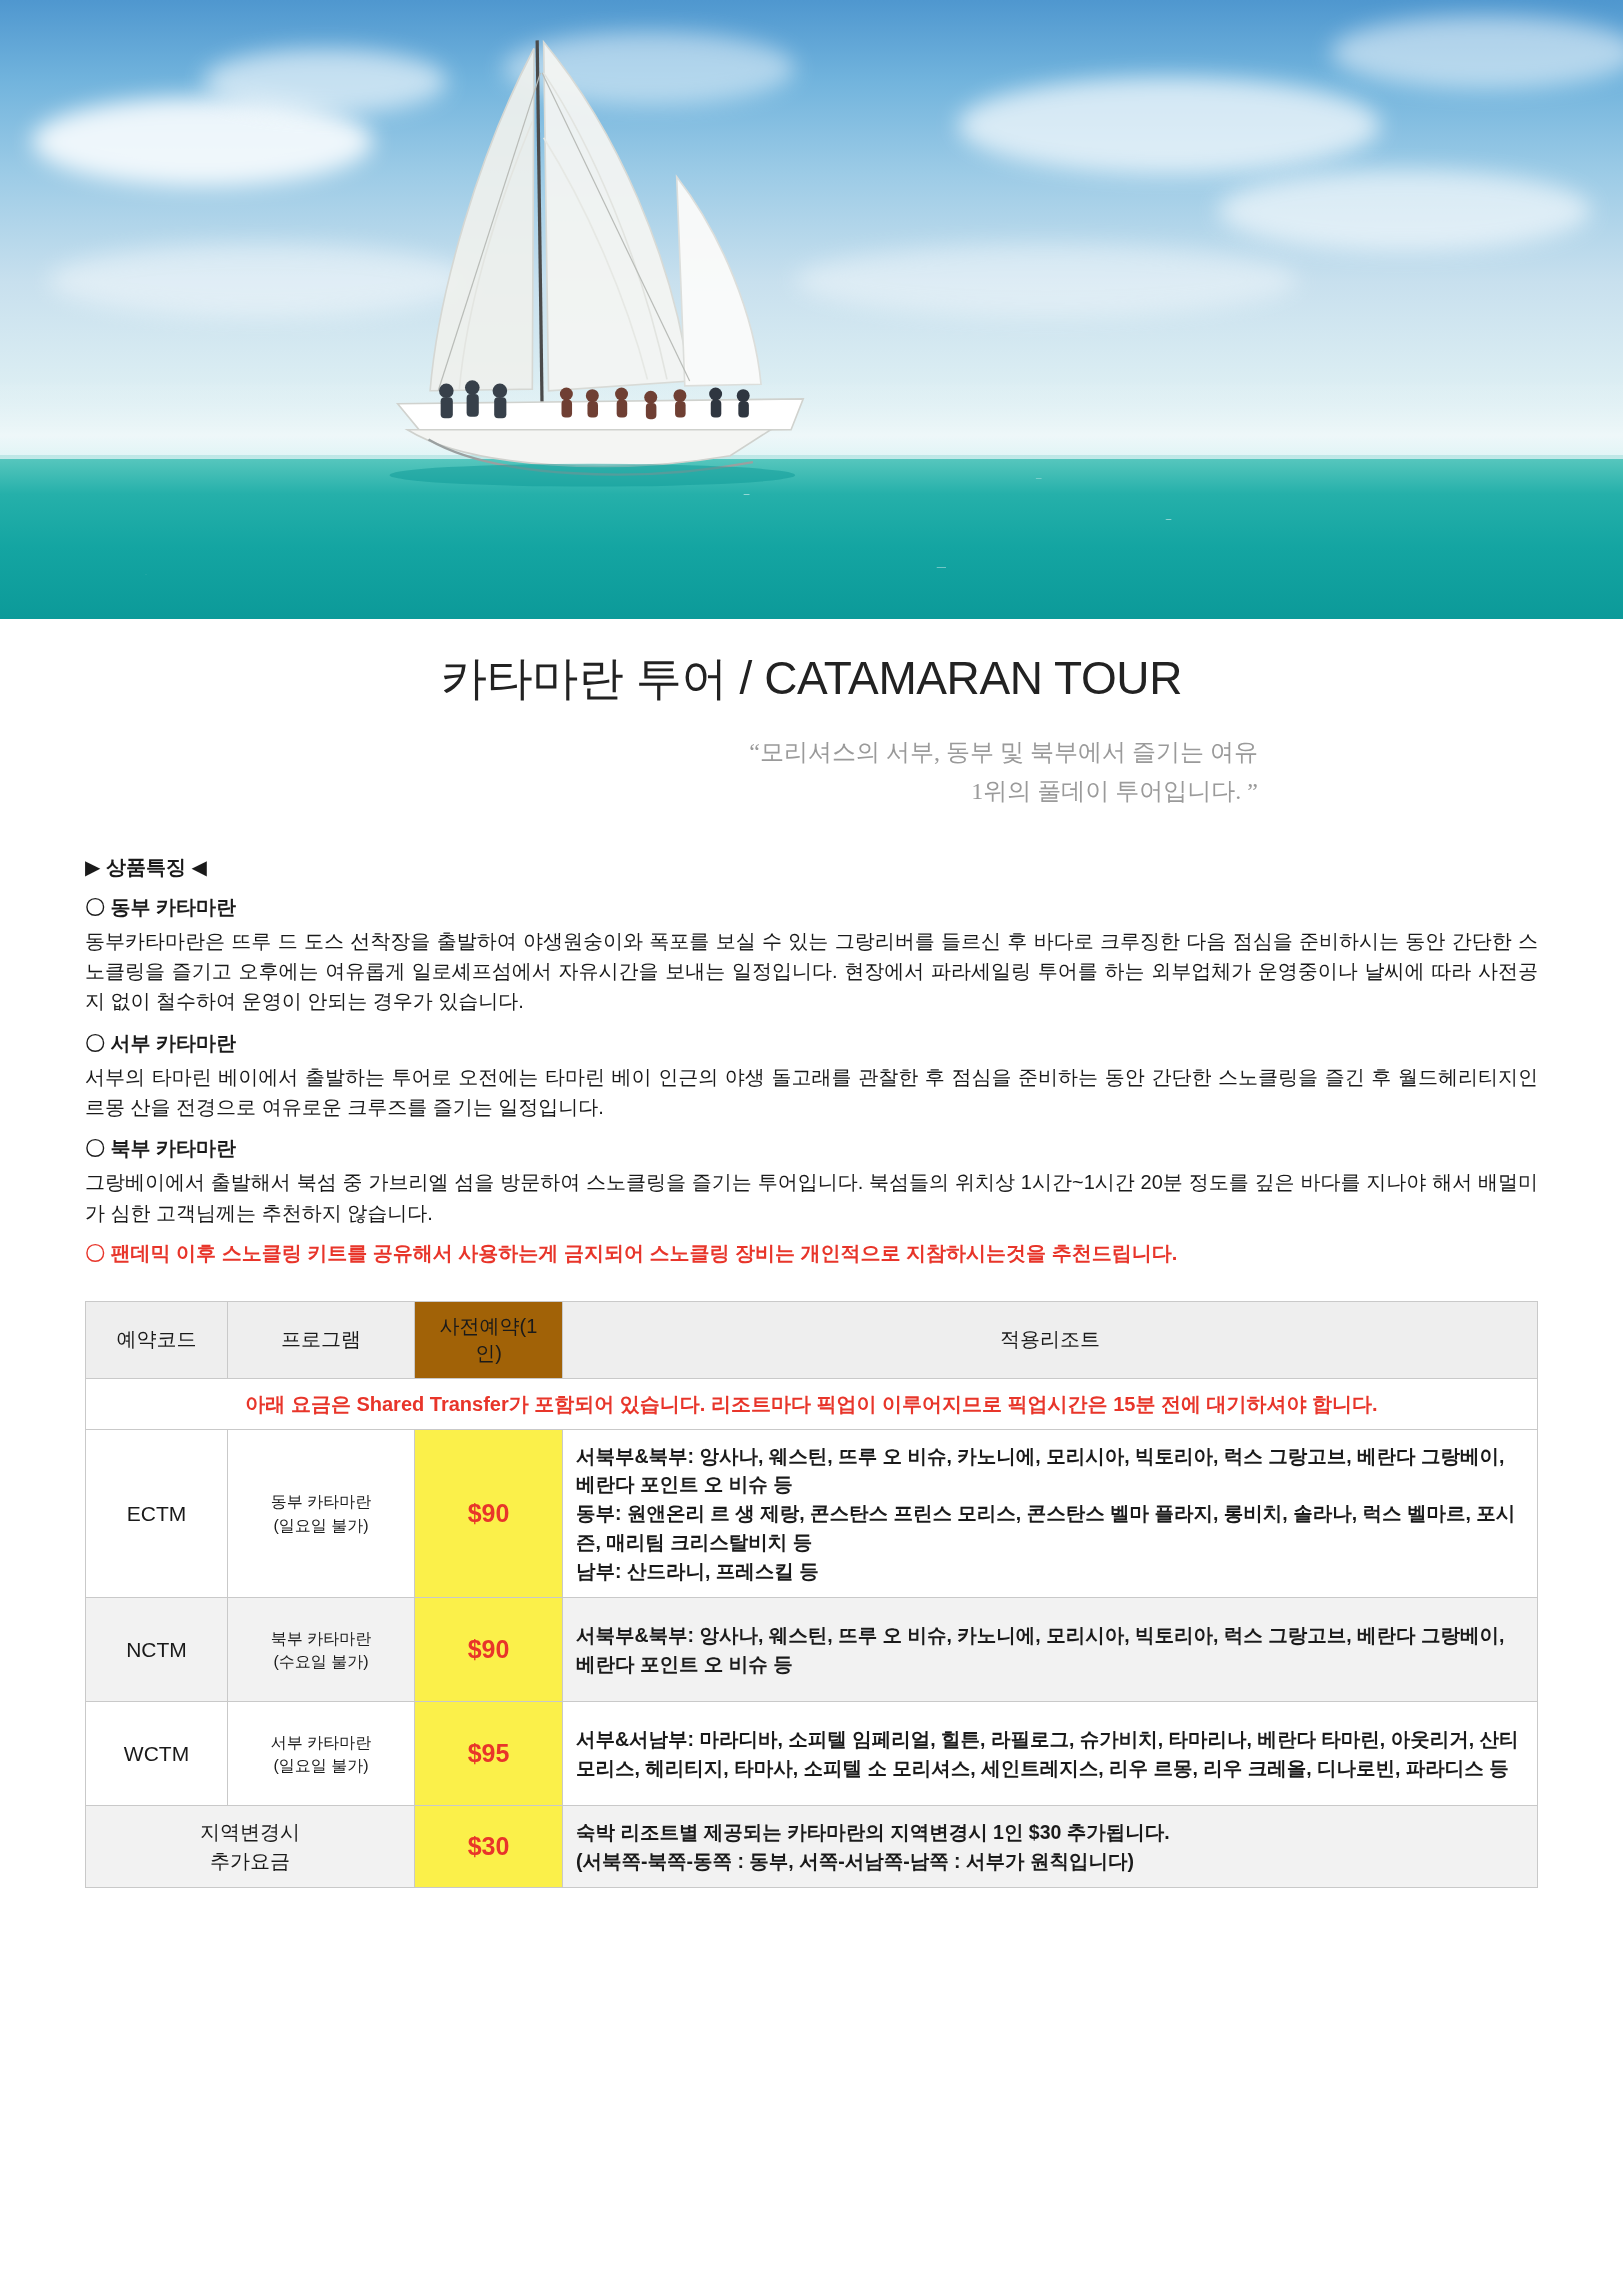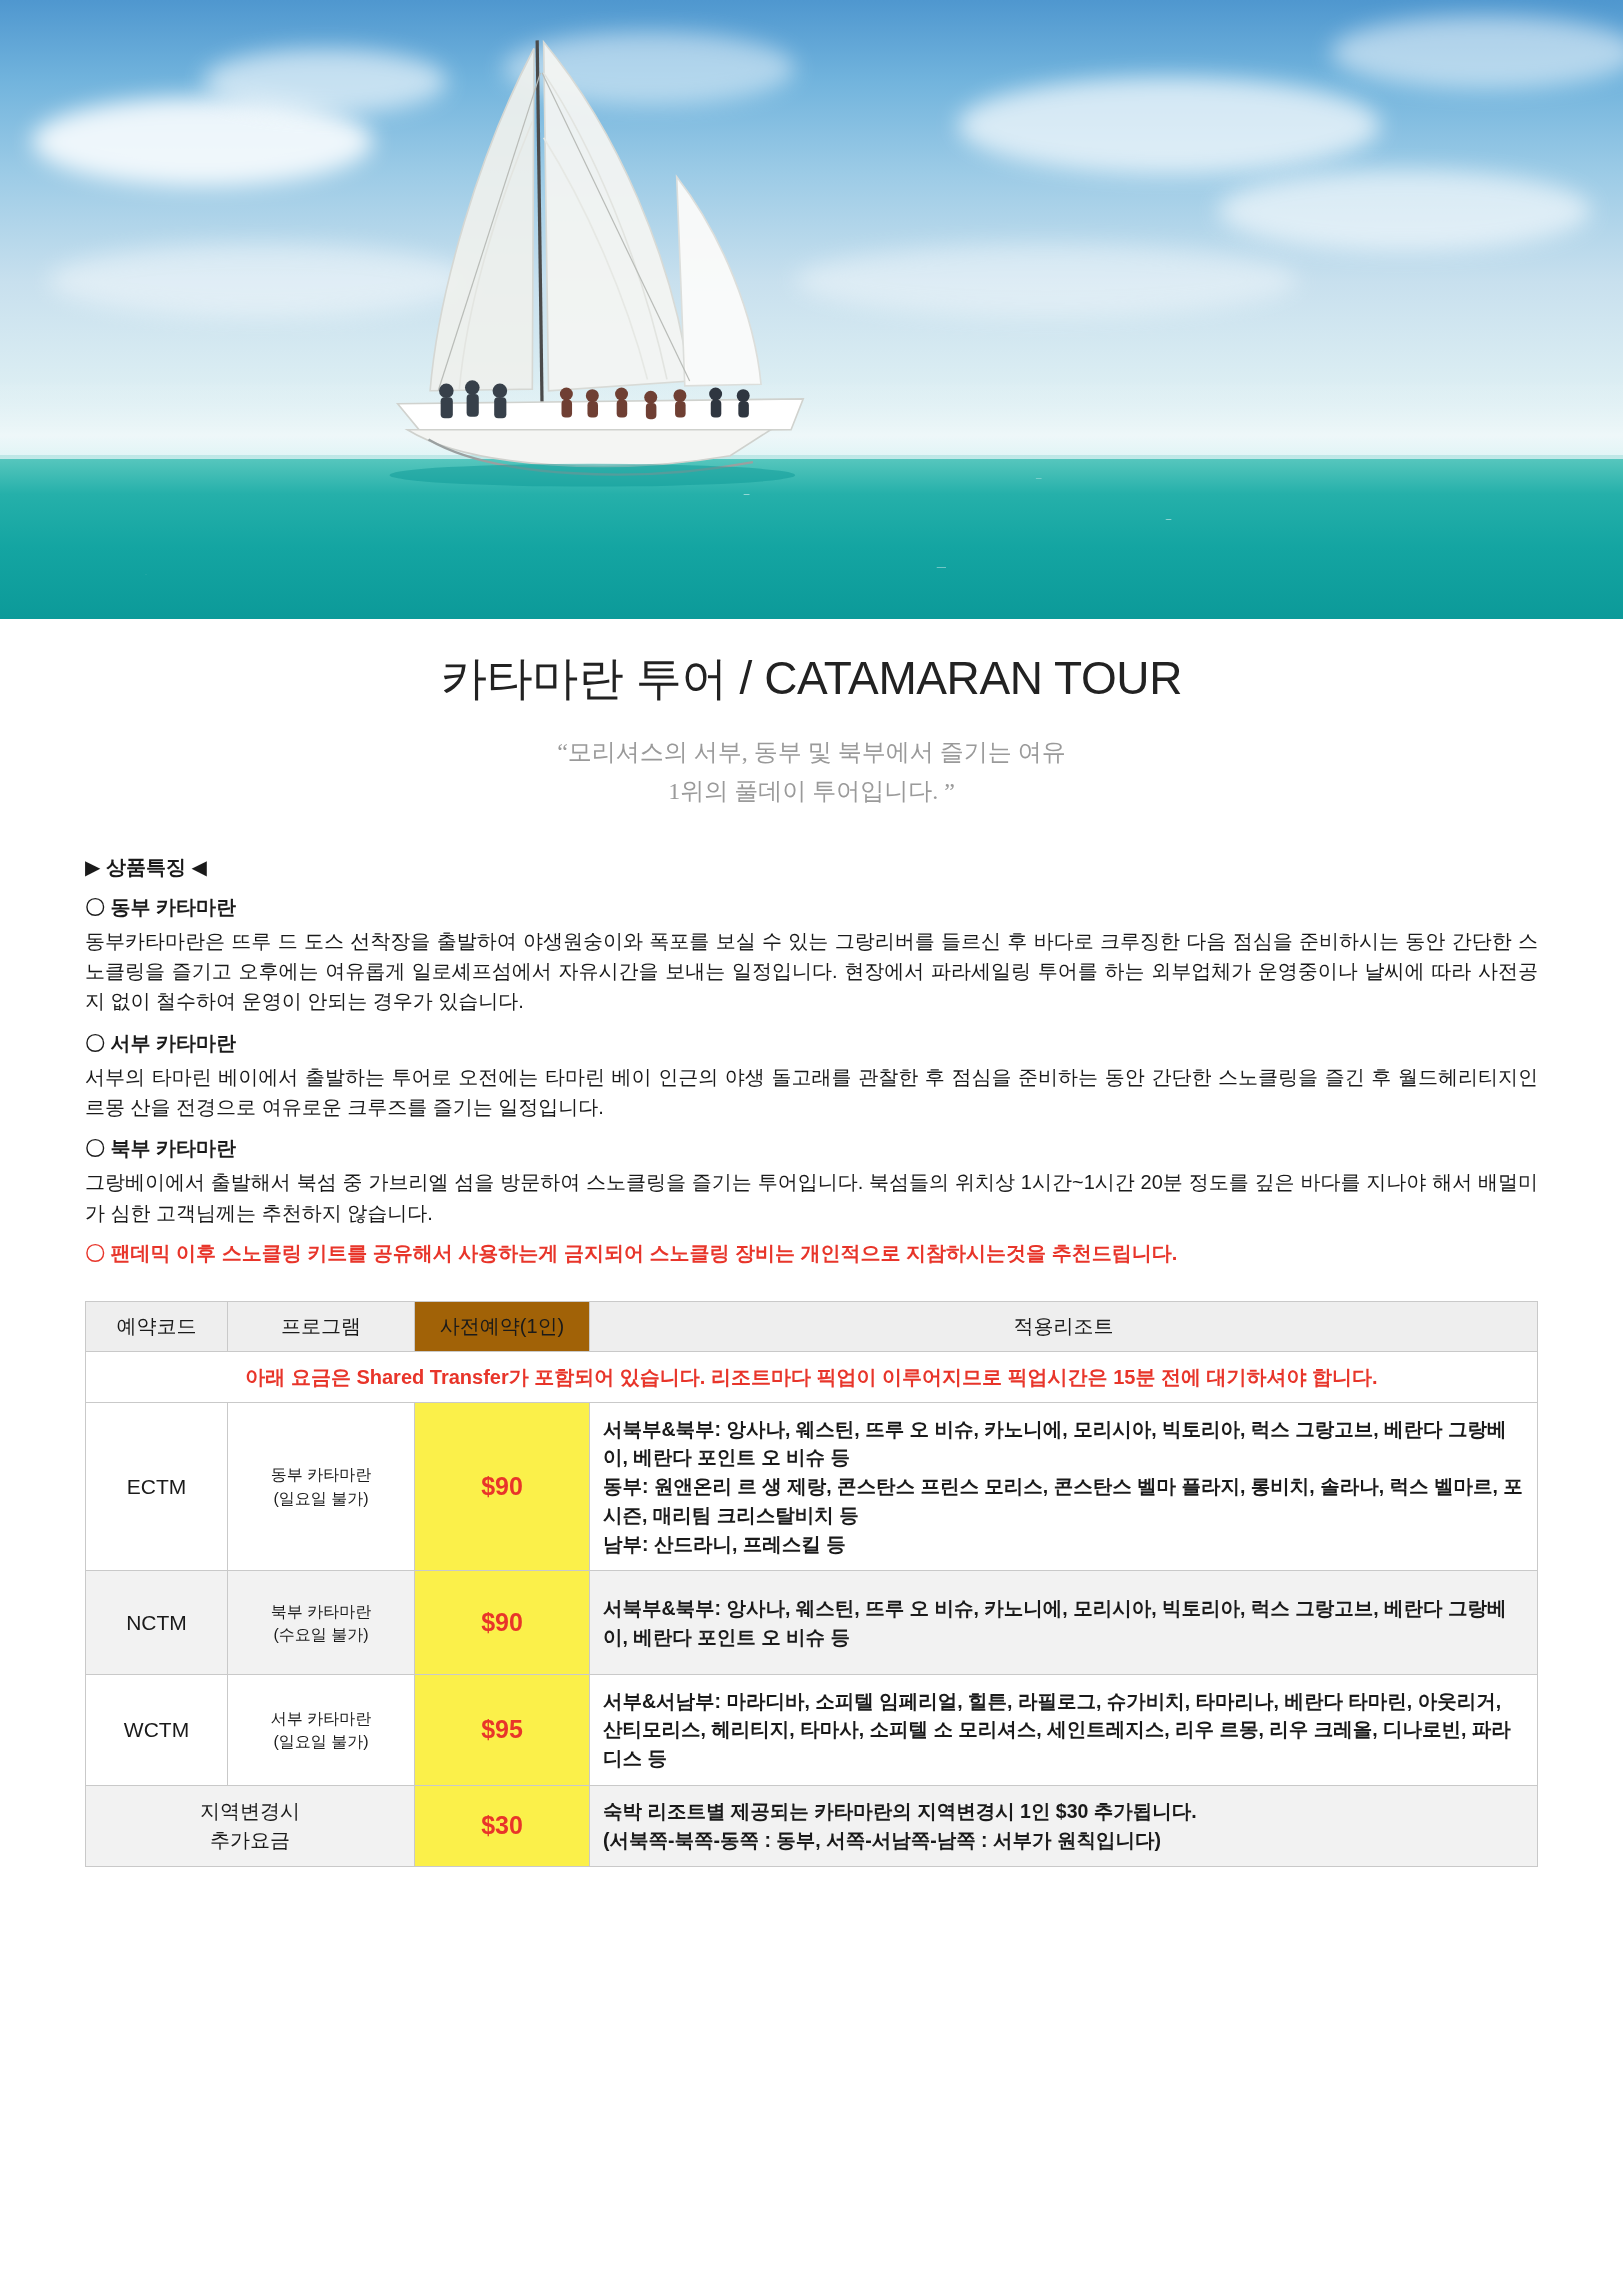--- a/index.html
+++ b/index.html
@@ -76,21 +76,21 @@
   .title {
     text-align: center;
     font-size: 46px;
     font-weight: 400;
     letter-spacing: -0.4px;
     color: #222;
     margin: 29px 0 0 0;
     padding: 0 49px;
   }
   .quote {
-    text-align: center;
+    text-align: right;
     color: #9a9a9a;
     font-family: "Liberation Serif", "DejaVu Serif", serif;
     font-size: 24px;
     line-height: 1.62;
     margin: 23px auto 0 auto;
     width: 893px;
   }
 
   
   .content {
@@ -162,21 +162,21 @@
     font-size: 16px;
     line-height: 1.45;
     width: 187px;
   }
   td.price-cell {
     text-align: center;
     background: #fbf04a;
     color: #e8352a;
     font-weight: bold;
     font-size: 25px;
-    width: 175px;
+    width: 148px;
   }
   td.resorts {
     font-size: 19.5px;
     line-height: 1.48;
     color: #1a1a1a;
     font-weight: bold;
   }
   tr.zebra td { background: #f2f2f2; }
   tr.zebra td.price-cell { background: #fbf04a; }
   td.merge-label {

